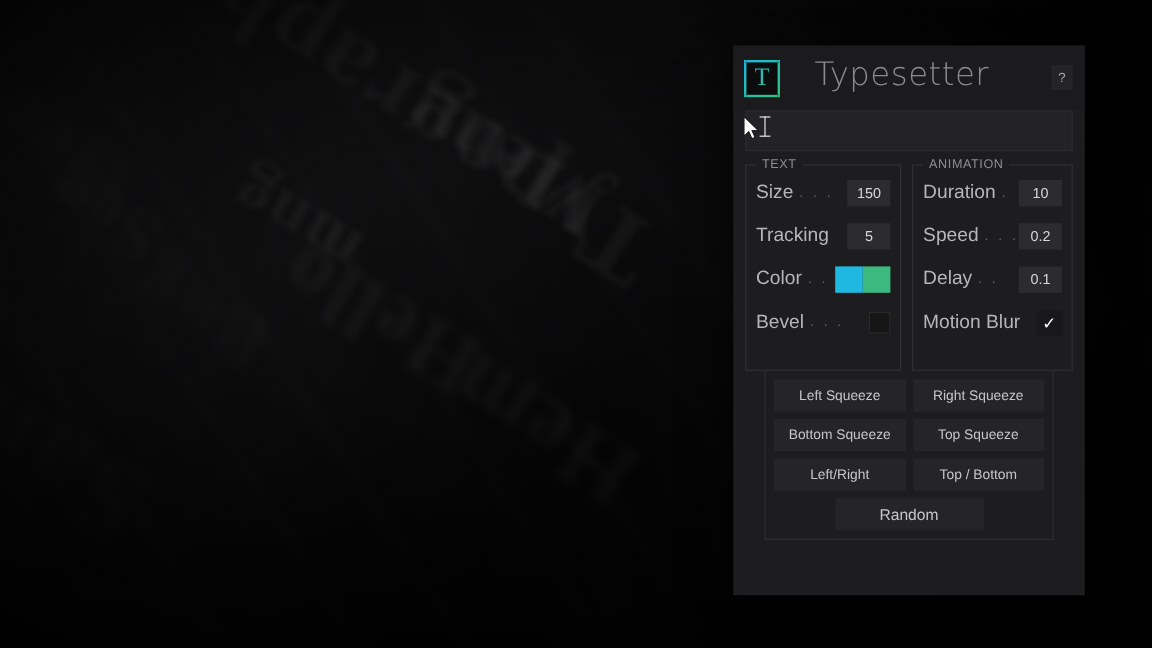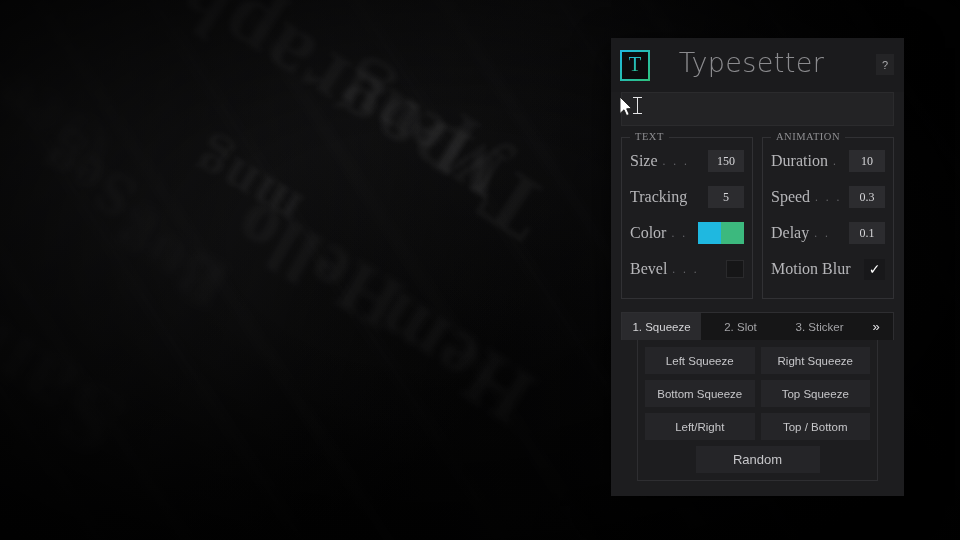--- a/index.html
+++ b/index.html
@@ -163,23 +163,22 @@
   
   #groups {
     display: flex;
     gap: 9px;
     margin: 11px 10px 0 10px;
   }
   .group {
     position: relative;
     flex: 1;
     border: 1px solid #313134;
-    padding: 12px 8px 16px 8px;
-    box-sizing: border-box;
-    font-family: Liberation Serif, serif;
+    padding: 12px 8px 26px 8px;
+    box-sizing: border-box;
   }
   .group-title {
     position: absolute;
     top: -7px; left: 8px;
     background: #1d1d1f;
     padding: 0 5px;
     font-size: 10.5px;
     color: #8e8e91;
     letter-spacing: 0.5px;
   }
@@ -384,43 +383,37 @@
 
         <div class="field">
           <span class="field-label">Duration</span>
           <span class="leader">.</span>
           <span class="field-value">10</span>
         </div>
 
         <div class="field">
           <span class="field-label">Speed</span>
           <span class="leader">. . .</span>
-          <span class="field-value">0.3</span>
+          <span class="field-value">0.2</span>
         </div>
 
         <div class="field">
           <span class="field-label">Delay</span>
           <span class="leader">. .</span>
           <span class="field-value">0.1</span>
         </div>
 
         <div class="field">
           <span class="field-label">Motion Blur</span>
           <span class="leader"></span>
           <span class="checkbox">✓</span>
         </div>
       </div>
     </div>
 
-    <div id="tabs">
-      <div class="tab active">1. Squeeze</div>
-      <div class="tab">2. Slot</div>
-      <div class="tab">3. Sticker</div>
-      <div id="tab-more">»</div>
-    </div>
 
     <div id="btn-area">
       <div id="btn-grid">
         <div class="gbtn">Left  Squeeze</div>
         <div class="gbtn">Right  Squeeze</div>
         <div class="gbtn">Bottom  Squeeze</div>
         <div class="gbtn">Top  Squeeze</div>
         <div class="gbtn">Left/Right</div>
         <div class="gbtn">Top / Bottom</div>
       </div>

